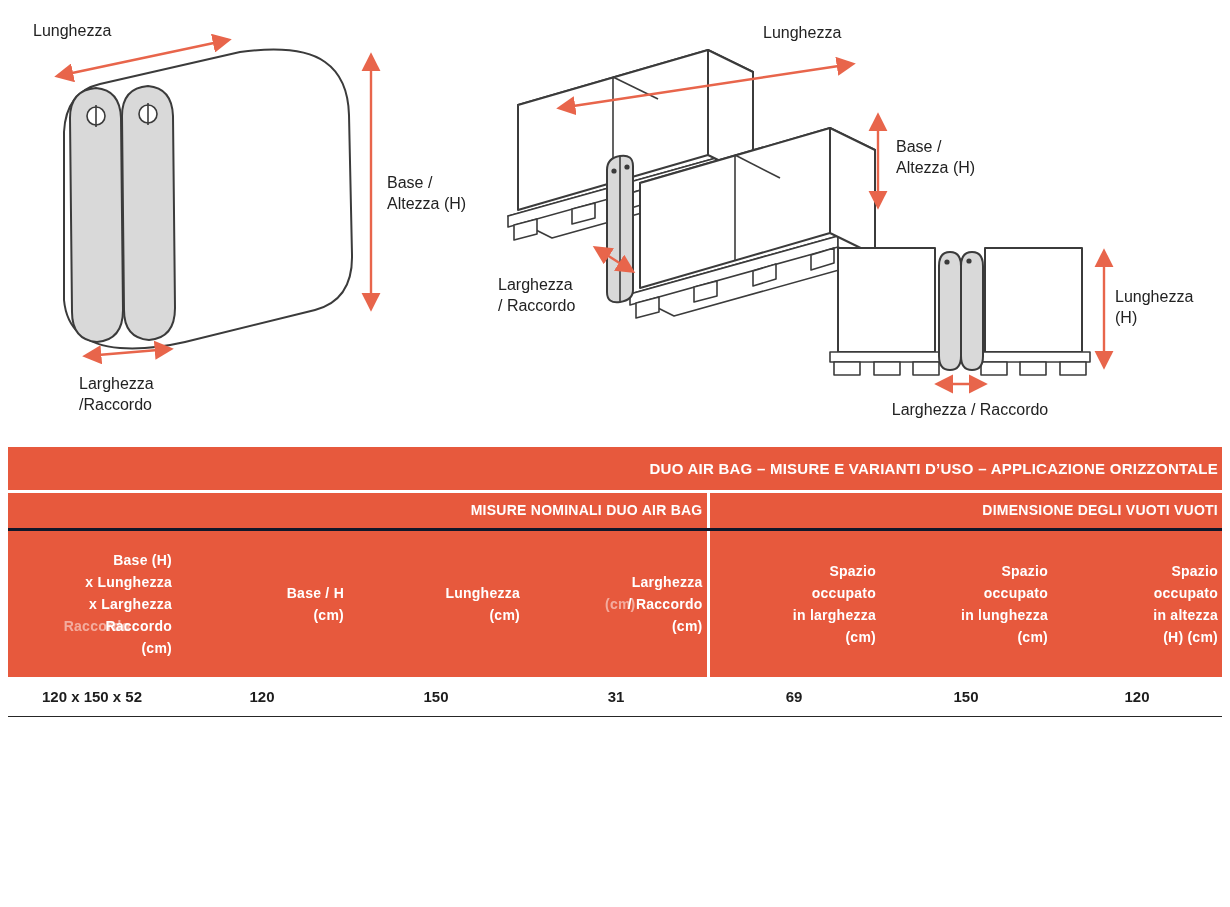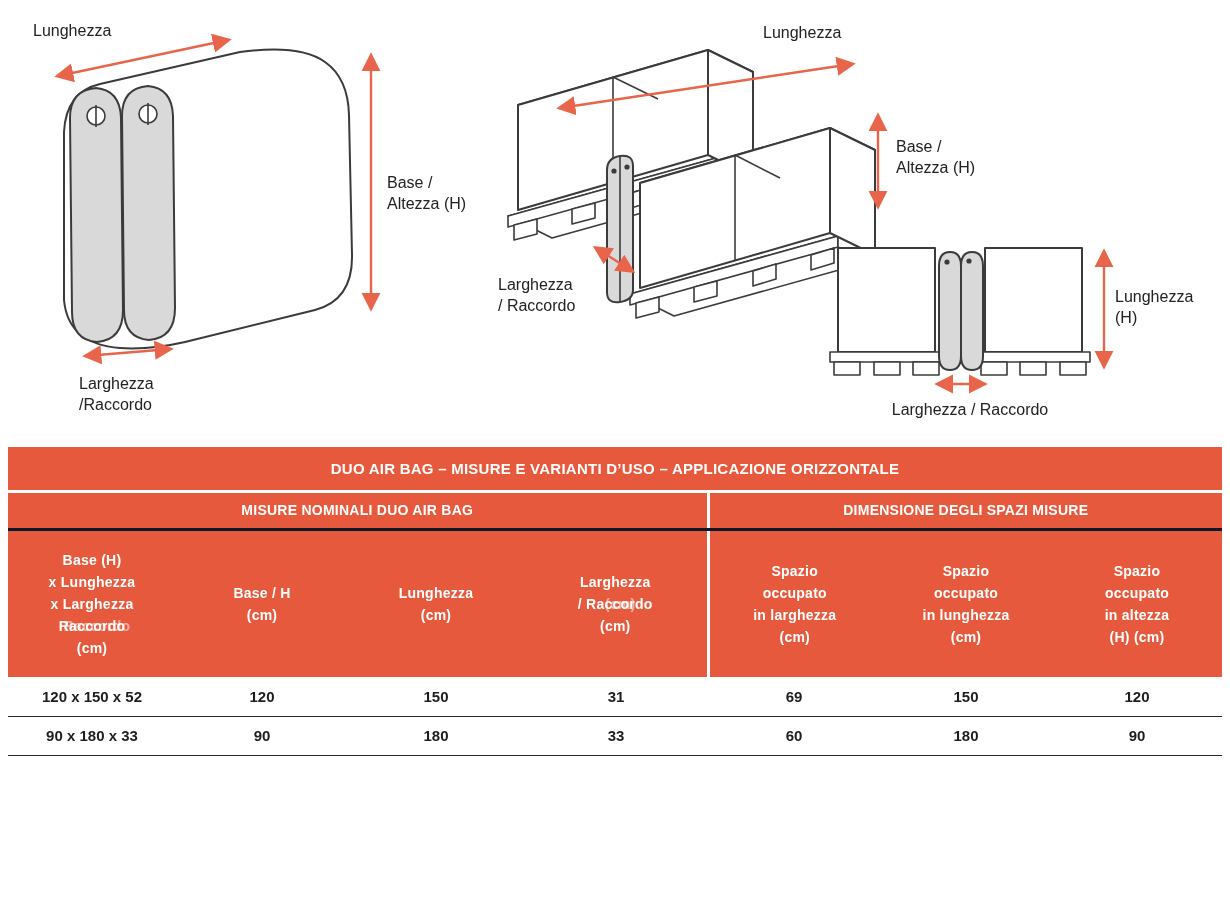--- a/index.html
+++ b/index.html
@@ -37,21 +37,21 @@
   .arrow-line{stroke:var(--arrow);stroke-width:2.4;fill:none;
     marker-start:url(#ah);marker-end:url(#ah);}
   .arrowhead{fill:var(--arrow);}
 
   
   .table-wrap{position:absolute;left:8px;top:447px;width:1214px;}
   table{border-collapse:collapse;table-layout:fixed;width:1214px;}
   th,td{padding:0 4px;}
   thead th{
     background:var(--accent);color:#ffffff;font-weight:700;
-    text-align:center;letter-spacing:.25px;
+    text-align:right;letter-spacing:.25px;
   }
   th.title-cell{height:44px;font-size:15px;border-bottom:3px solid #fff;}
   th.group-cell{height:38px;font-size:14px;border-bottom:3px solid #0f172a;}
   th.group-left{border-right:3px solid #fff;}
   th.colh{height:148px;font-size:14px;line-height:22px;vertical-align:middle;}
   th.colh.divider{border-right:3px solid #fff;}
   .hlines{white-space:pre-line;}
   .overlap{position:relative;line-height:22px;}
   .overlap .ghost{
     position:absolute;left:50%;top:0;
@@ -188,21 +188,21 @@
       <col style="width:172px">
         <col style="width:172px">
         <col style="width:170px">
     </colgroup>
     <thead>
       <tr>
         <th class="title-cell" colspan="7">DUO AIR BAG – MISURE E VARIANTI D’USO – APPLICAZIONE ORIZZONTALE</th>
       </tr>
       <tr>
         <th class="group-cell group-left" colspan="4">MISURE NOMINALI DUO AIR BAG</th>
-        <th class="group-cell" colspan="3">DIMENSIONE DEGLI SPAZI MISURE</th>
+        <th class="group-cell" colspan="3">DIMENSIONE DEGLI VUOTI VUOTI</th>
       </tr>
       <tr>
         <th class="colh">
           <div class="hlines">Base (H)
 x Lunghezza
 x Larghezza</div>
           <div class="overlap"><span class="ghost">Raccordo</span><span class="main">Raccordo</span></div>
           <div class="hlines">(cm)</div>
         </th>
         <th class="colh">
@@ -241,24 +241,15 @@
     <tbody>
         <tr>
           <td>120 x 150 x 52</td>
           <td>120</td>
           <td>150</td>
           <td>31</td>
           <td>69</td>
           <td>150</td>
           <td>120</td>
         </tr>
-        <tr>
-          <td>90 x 180 x 33</td>
-          <td>90</td>
-          <td>180</td>
-          <td>33</td>
-          <td>60</td>
-          <td>180</td>
-          <td>90</td>
-        </tr>
       </tbody>
   </table>
 </div>
 
 </body></html>

